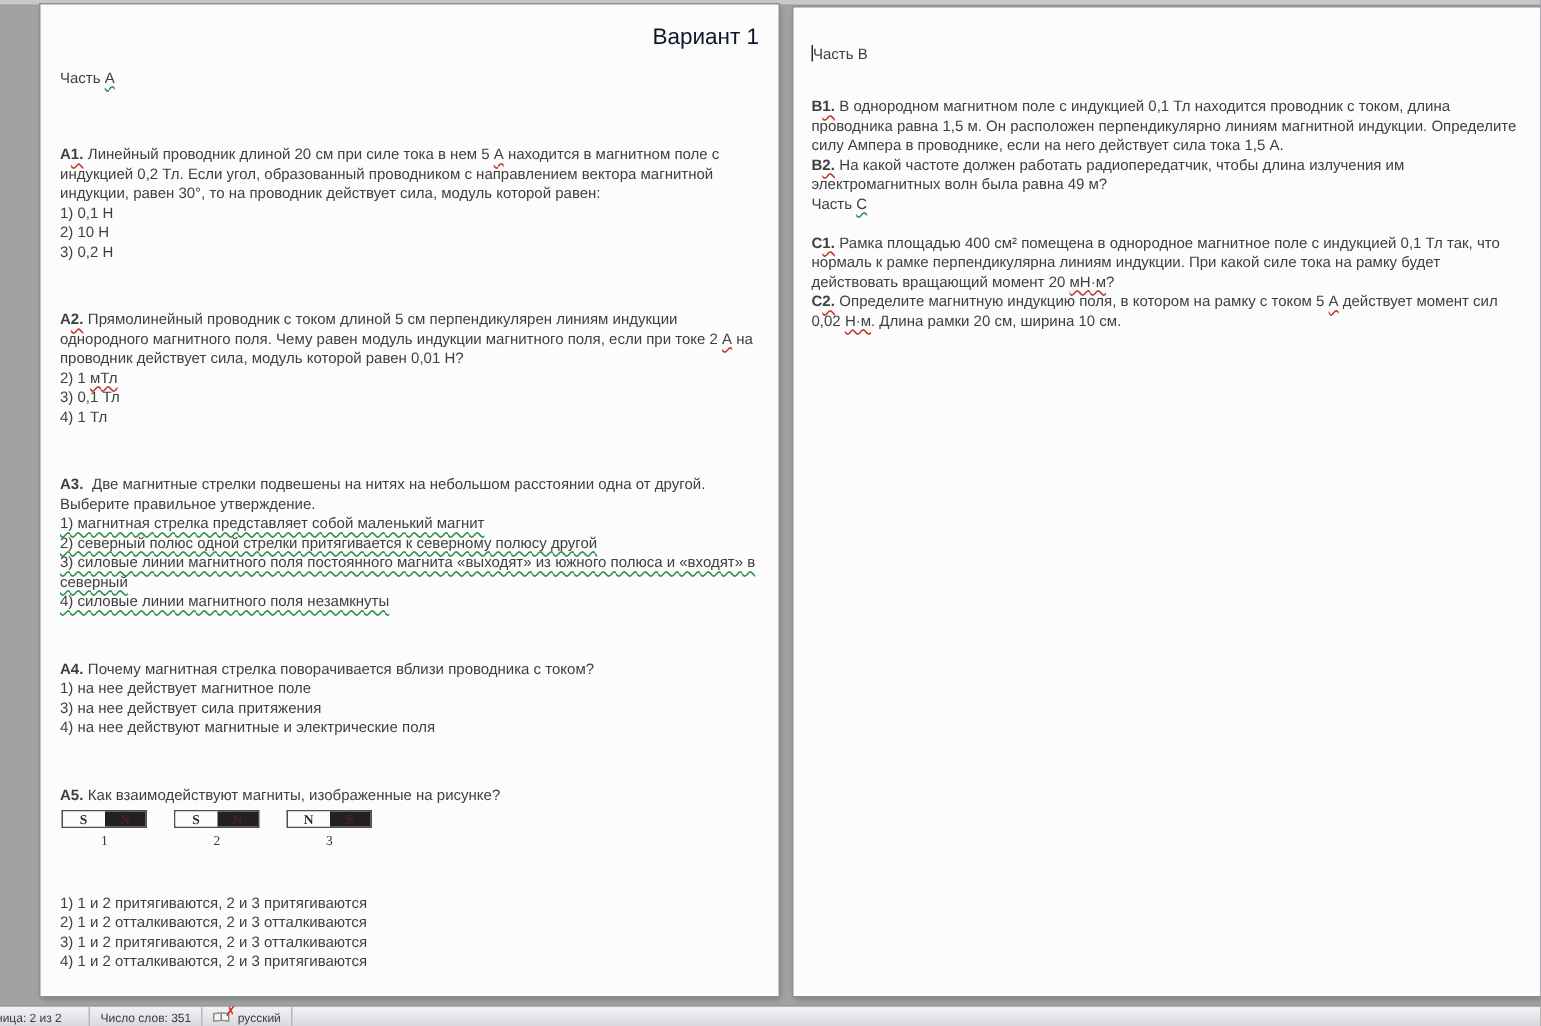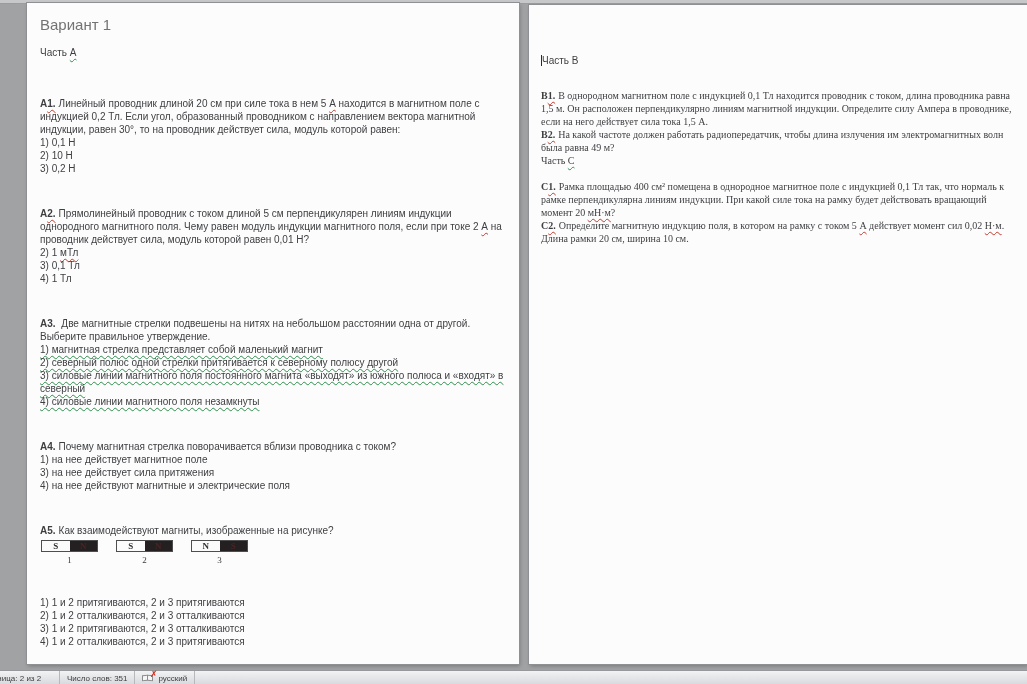--- a/index.html
+++ b/index.html
@@ -9,25 +9,25 @@
     font-family:"Liberation Sans","DejaVu Sans",sans-serif;
   }
   .topstrip{position:absolute;left:0;top:0;width:100%;height:3px;background:#c7c8ca;border-bottom:1px solid #9b9c9e;}
   .page{
     position:absolute;background:#fcfcfd;
     box-shadow:0 0 0 1px #8f9093, 1px 2px 4px rgba(0,0,0,.25);
     color:#3e3f41;font-size:10px;line-height:13px;
   }
   .page-left{left:27px;top:3px;width:492px;height:661px;padding:9px 13px 0 13px;box-sizing:border-box;}
   .page-right{left:529px;top:5px;width:498px;height:659px;padding:9px 12px 0 12px;box-sizing:border-box;}
-  .doc-title{text-align:left;font-size:15px;line-height:19px;color:#737373;margin-top:3px;}
+  .doc-title{text-align:right;font-size:15px;line-height:19px;color:#0f172a;margin-top:3px;}
   .part-heading{margin-top:12px;}
   .page-left .first-q{margin-top:38px;}
-  .page-right .part-heading-b{margin-top:40px;}
-  .page-right .b-group{margin-top:22px;font-family:Liberation Serif, serif;}
+  .page-right .part-heading-b{margin-top:16px;}
+  .page-right .b-group{margin-top:22px;}
   .qblock{margin-bottom:32px;}
   .ql{font-weight:bold;margin-right:3px;}
   .sq-red{text-decoration-line:underline;text-decoration-style:wavy;text-decoration-color:#c23b2e;text-decoration-thickness:1px;text-underline-offset:2px;}
   .sq-green{text-decoration-line:underline;text-decoration-style:wavy;text-decoration-color:#2f8f4e;text-decoration-thickness:1px;text-underline-offset:2px;}
   .opt-green{text-decoration-line:underline;text-decoration-style:wavy;text-decoration-color:#2f8f4e;text-decoration-thickness:1px;text-underline-offset:2px;}
   .caret{display:inline-block;width:1px;height:11px;background:#2a2a2a;vertical-align:-2px;}
   .c1-gap{margin-top:13px;}
   
   .magnet-row{display:flex;gap:18px;margin:3px 0 0 1px;}
   .magnet-cell{display:flex;flex-direction:column;align-items:center;width:57px;}

